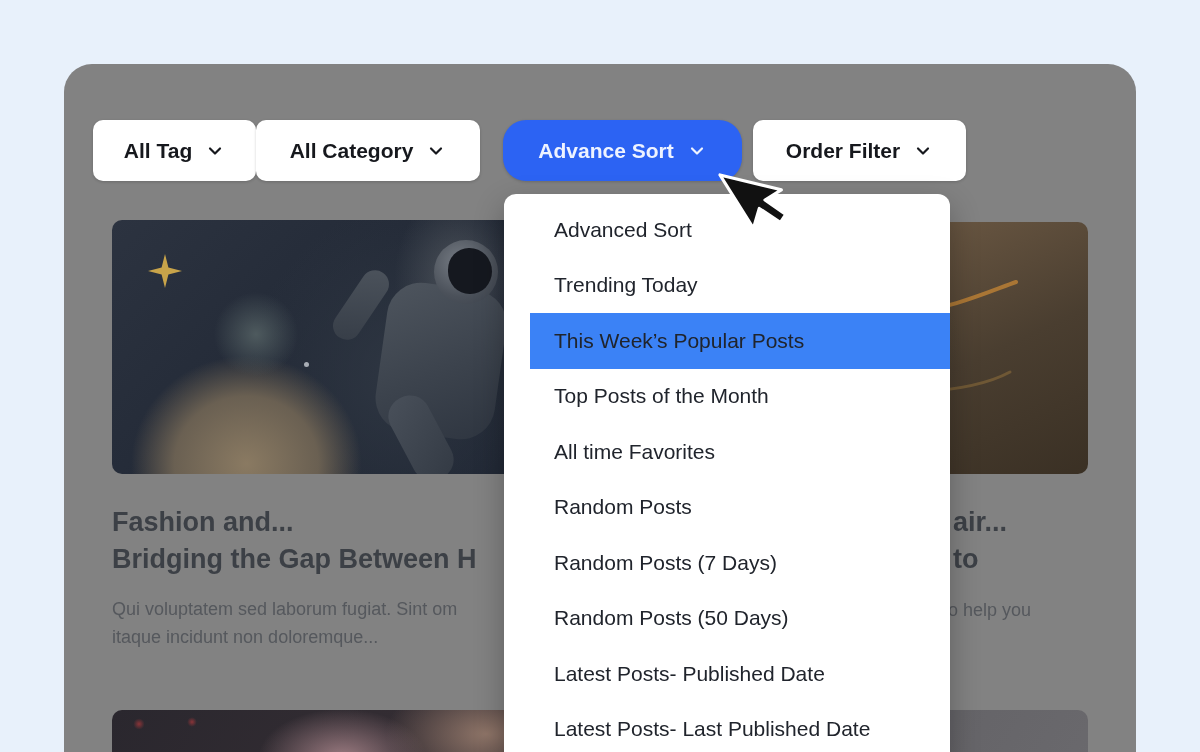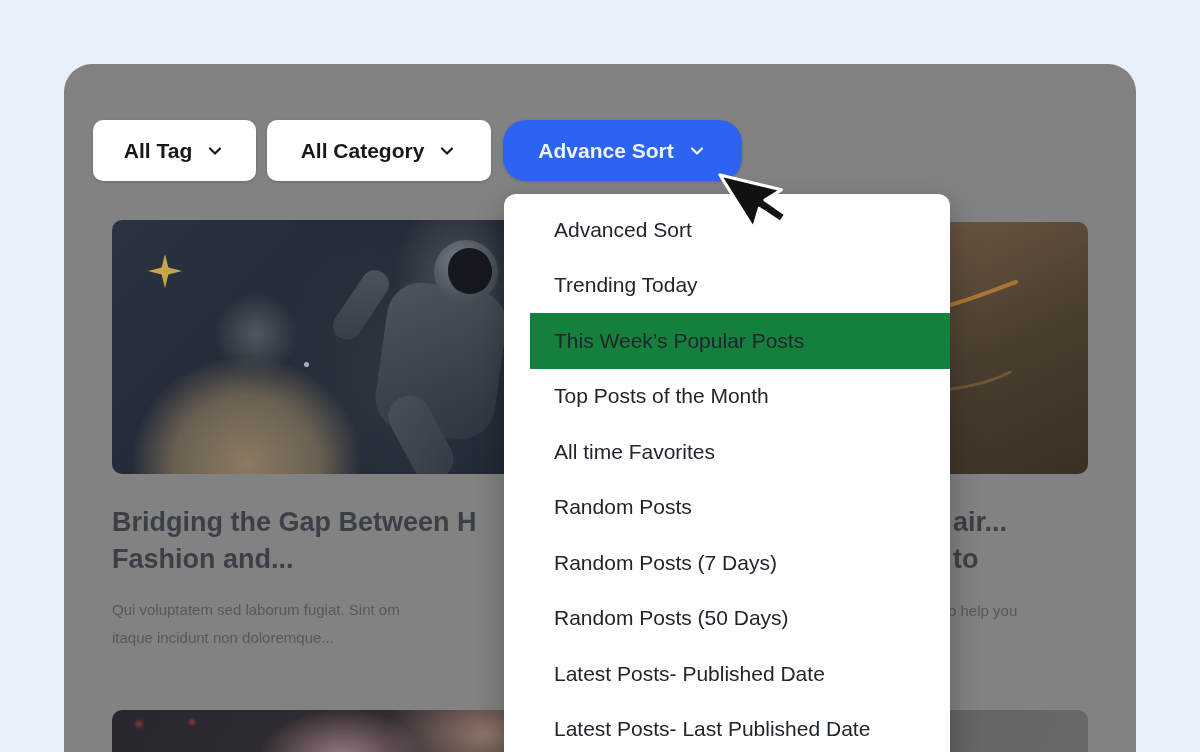--- a/index.html
+++ b/index.html
@@ -55,40 +55,40 @@
       radial-gradient(120px 70px at 48% 60%, #9a7a80 0%, rgba(154,122,128,0) 70%),
       radial-gradient(140px 80px at 78% 30%, #8f7568 0%, rgba(143,117,104,0) 72%),
       linear-gradient(120deg,#2a272e 0%,#322c32 50%,#3a3036 100%);
   }
   .img-bottom-right{
     left:544px;top:646px;width:480px;height:80px;border-radius:10px 10px 0 0;
     background:linear-gradient(120deg,#59585c 0%,#646367 60%,#6a696d 100%);
   }
   .card-text{position:absolute;overflow:hidden;}
   .card-title{font-size:27px;line-height:37px;font-weight:700;color:#3c4046;white-space:nowrap;}
-  .card-excerpt{font-size:15px;line-height:27.5px;color:#55585d;white-space:nowrap;}
+  .card-excerpt{font-size:18px;line-height:27.5px;color:#55585d;white-space:nowrap;}
   
   .filter-btn{
     position:absolute;top:120px;height:61px;border-radius:10px;background:#ffffff;
     display:flex;align-items:center;justify-content:center;gap:13px;
     font-size:21px;font-weight:600;color:#16181d;cursor:pointer;
     box-shadow:0 1px 3px rgba(0,0,0,0.18);
   }
   .filter-btn.active{background:#2c63f3;color:#eef3ff;border-radius:23px;}
   .chev{flex:0 0 auto;display:block;}
   .dropdown{
     position:absolute;left:504px;top:194px;width:446px;height:578px;
     background:#ffffff;border-radius:12px;box-shadow:0 12px 30px rgba(0,0,0,0.28);
     padding-top:8px;box-sizing:border-box;z-index:5;
   }
   .dd-item{
     height:55.5px;display:flex;align-items:center;padding:0 24px;
     font-size:21px;color:#20242c;cursor:pointer;margin-left:26px;
   }
-  .dd-item.highlighted{background:#15803d;}
+  .dd-item.highlighted{background:#3b82f6;}
   .cursor{position:absolute;left:716px;top:172px;z-index:9;}
 </style>
 </head>
 <body>
 
 <div class="viewport">
 
   <div class="panel">
 
     <div class="card-image img-astronaut">
@@ -97,22 +97,22 @@
       <span class="star" style="left:40%;top:56%;width:5px;height:5px;"></span>
       <span class="star" style="left:86%;top:40%;width:4px;height:4px;"></span>
       <span class="star" style="left:90%;top:82%;width:9px;height:9px;"></span>
       <span class="suit-arm"></span>
       <span class="suit"></span>
       <span class="suit-leg"></span>
       <span class="helmet"></span>
       <span class="visor"></span>
     </div>
     <div class="card-text" style="left:48px;top:440px;width:392px;height:78px;">
+      <div class="card-title">Fashion and...</div>
       <div class="card-title">Bridging the Gap Between H</div>
-      <div class="card-title">Fashion and...</div>
     </div>
     <div class="card-text" style="left:48px;top:532px;width:392px;height:58px;">
       <div class="card-excerpt">Qui voluptatem sed laborum fugiat. Sint om</div>
       <div class="card-excerpt">itaque incidunt non doloremque...</div>
     </div>
 
     <div class="card-image img-flame">
       <svg width="480" height="252" viewBox="0 0 480 252">
         <path d="M300 90 C 340 88, 380 70, 408 60" fill="none" stroke="#b97f35" stroke-width="4" stroke-linecap="round" opacity="0.85"></path>
         <path d="M310 170 C 350 168, 380 162, 402 150" fill="none" stroke="#8a6a3a" stroke-width="3" stroke-linecap="round" opacity="0.6"></path>
@@ -129,30 +129,36 @@
     <div class="card-image img-bottom-left"></div>
     <div class="card-image img-bottom-right"></div>
   </div>
 
   <div class="filter-btn" style="left:93px;width:163px;">
     <span>All Tag</span>
     <svg class="chev" width="20" height="20" viewBox="0 0 24 24">
       <polyline points="6 9 12 15 18 9" fill="none" stroke="#16181d" stroke-width="2.6" stroke-linecap="round" stroke-linejoin="round"></polyline>
     </svg>
   </div>
-  <div class="filter-btn" style="left:267px;width:224px;">
+  <div class="filter-btn" style="left:256px;width:224px;">
     <span>All Category</span>
     <svg class="chev" width="20" height="20" viewBox="0 0 24 24">
       <polyline points="6 9 12 15 18 9" fill="none" stroke="#16181d" stroke-width="2.6" stroke-linecap="round" stroke-linejoin="round"></polyline>
     </svg>
   </div>
   <div class="filter-btn active" style="left:503px;width:239px;">
     <span>Advance Sort</span>
     <svg class="chev" width="20" height="20" viewBox="0 0 24 24">
       <polyline points="6 9 12 15 18 9" fill="none" stroke="#eef3ff" stroke-width="2.6" stroke-linecap="round" stroke-linejoin="round"></polyline>
+    </svg>
+  </div>
+  <div class="filter-btn" style="left:753px;width:213px;">
+    <span>Order Filter</span>
+    <svg class="chev" width="20" height="20" viewBox="0 0 24 24">
+      <polyline points="6 9 12 15 18 9" fill="none" stroke="#16181d" stroke-width="2.6" stroke-linecap="round" stroke-linejoin="round"></polyline>
     </svg>
   </div>
 
   <div class="dropdown">
       <div class="dd-item">Advanced Sort</div>
       <div class="dd-item">Trending Today</div>
       <div class="dd-item highlighted">This Week’s Popular Posts</div>
       <div class="dd-item">Top Posts of the Month</div>
       <div class="dd-item">All time Favorites</div>
       <div class="dd-item">Random Posts</div>

